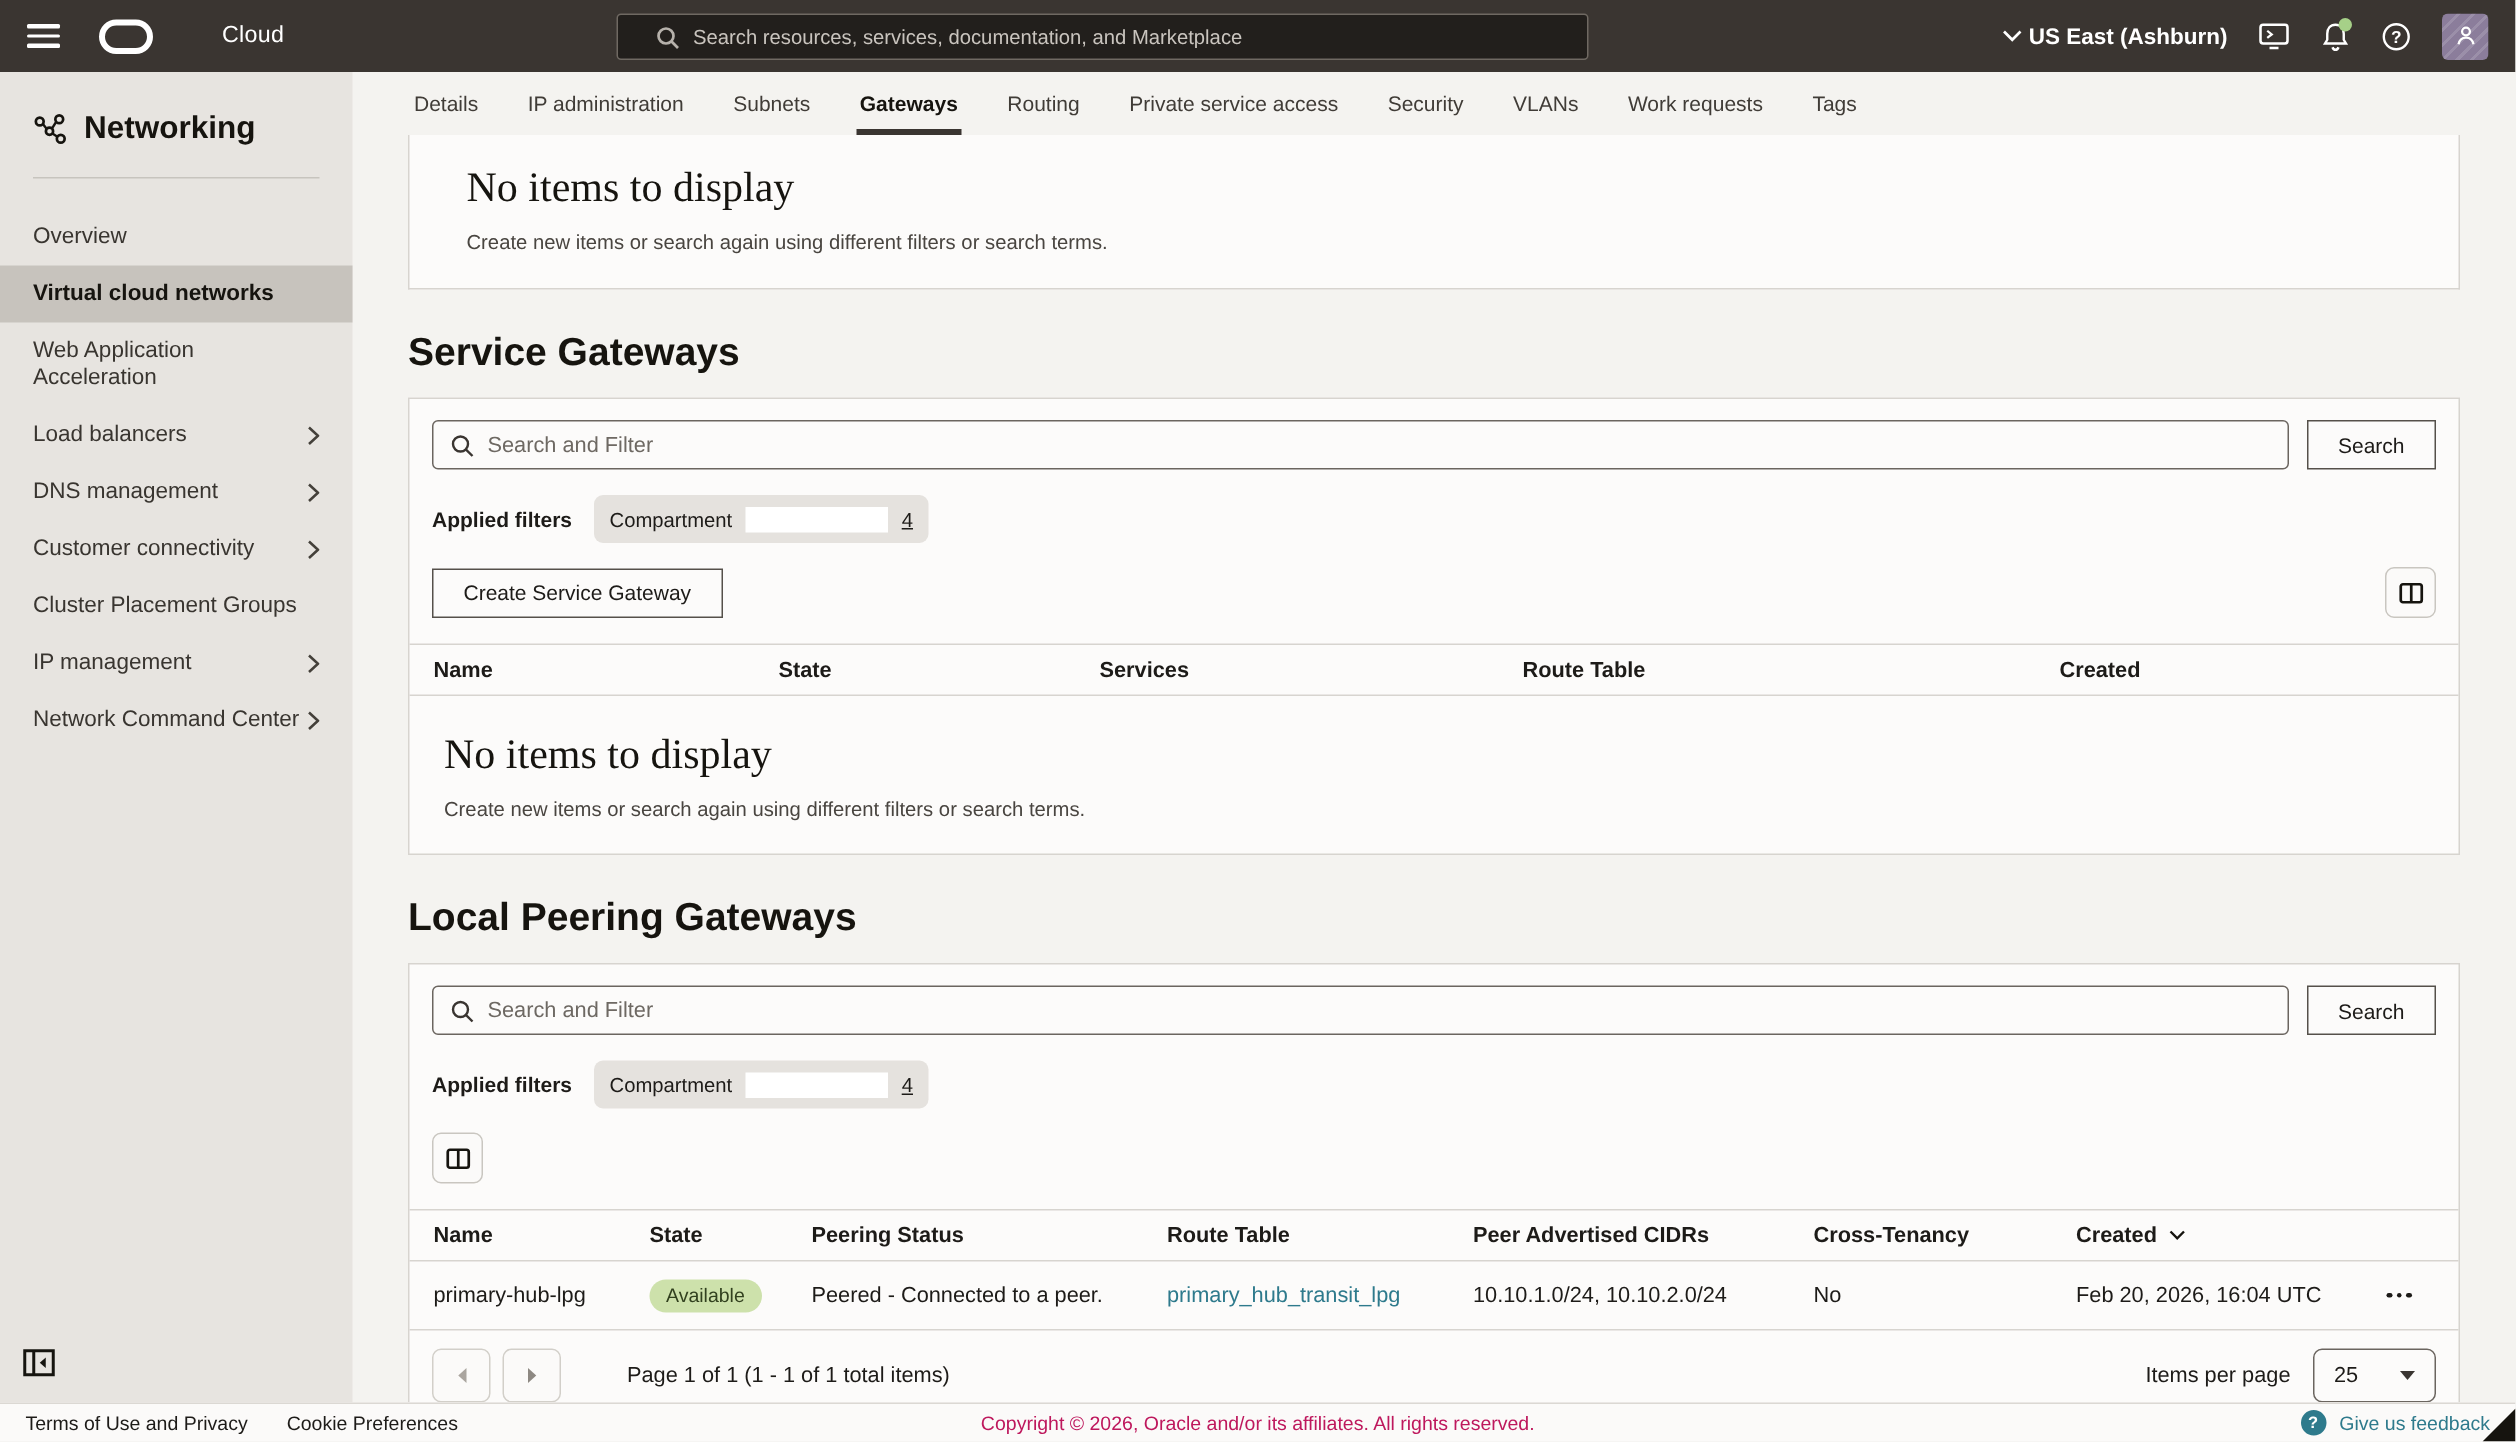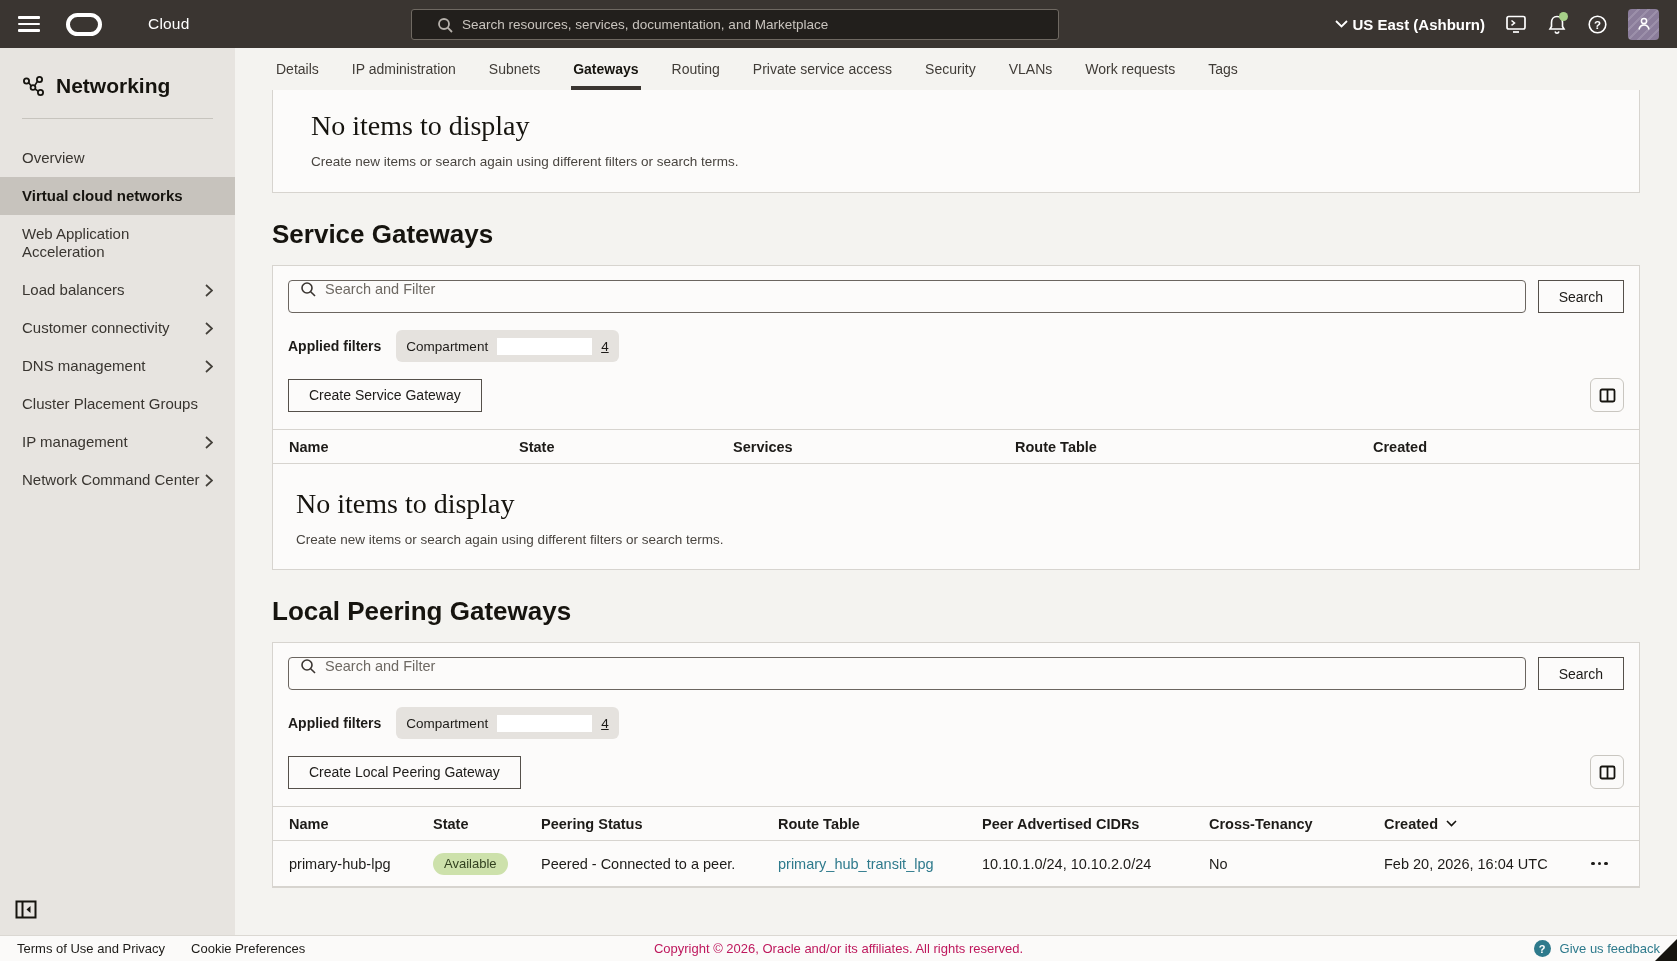--- a/index.html
+++ b/index.html
@@ -69,21 +69,21 @@
   .card.cut { border-top:none; height:103px; padding:20px 38px 0 38px; }
   .empty-title { font-family:"Liberation Serif", serif; font-size:28px; color:#16140f; font-weight:400; }
   .empty-sub { font-size:13.5px; color:#494540; margin-top:12px; }
 
   .section-h { font-size:26px; font-weight:700; color:#16140f; margin:26px 0 0 0; }
 
   .panel { margin-top:15px; background:#fcfbfa; border:1px solid #d7d4cf; }
   .toolbar { display:flex; gap:12px; padding:14px 15px 0 15px; }
   .filterbox {
     flex:1; height:33px; border:1px solid #6b655f; border-radius:4px; background:transparent;
-    display:flex; align-items:flex-start; gap:9px; padding:0 11px;
+    display:flex; align-items:center; gap:9px; padding:0 11px;
   }
   .filterbox input {
     flex:1; border:none; outline:none; background:transparent; font-size:14.5px;
     color:#1d1b18; font-family:"Liberation Sans", sans-serif;
   }
   .filterbox input::placeholder { color:#6e6963; }
   .btn {
     height:33px; padding:0 20px; border:1px solid #55504a; border-radius:0;
     background:transparent; font-size:14px; color:#1d1b18; cursor:pointer;
     font-family:"Liberation Sans", sans-serif; white-space:nowrap;
@@ -234,27 +234,27 @@
       <li class="sb-item">
           <span>Web Application Acceleration</span>
         </li>
       <li class="sb-item">
         <span>Load balancers</span>
         <svg width="8" height="13" viewBox="0 0 8 13">
             <path d="M1 1 L7 6.5 L1 12" fill="none" stroke="#44403a" stroke-width="1.7"></path>
           </svg>
       </li>
       <li class="sb-item">
-        <span>Customer connectivity</span>
+        <span>DNS management</span>
         <svg width="8" height="13" viewBox="0 0 8 13">
             <path d="M1 1 L7 6.5 L1 12" fill="none" stroke="#44403a" stroke-width="1.7"></path>
           </svg>
       </li>
       <li class="sb-item">
-        <span>DNS management</span>
+        <span>Customer connectivity</span>
         <svg width="8" height="13" viewBox="0 0 8 13">
             <path d="M1 1 L7 6.5 L1 12" fill="none" stroke="#44403a" stroke-width="1.7"></path>
           </svg>
       </li>
       <li class="sb-item">
           <span>Cluster Placement Groups</span>
         </li>
       <li class="sb-item">
         <span>IP management</span>
         <svg width="8" height="13" viewBox="0 0 8 13">
@@ -354,21 +354,20 @@
         </div>
         <div class="filters-row">
           <span class="filters-label">Applied filters</span>
           <span class="chip">
             <span>Compartment</span>
             <span class="blank"></span>
             <span class="count">4</span>
           </span>
         </div>
         <div class="actions-row">
-          <button class="btn">Create Local Peering Gateway</button>
           <div class="sqbtn">
             <svg width="17" height="17" viewBox="0 0 17 17">
               <rect x="1.5" y="2.5" width="14" height="12" rx="1.5" fill="none" stroke="#16140f" stroke-width="1.8"></rect>
               <line x1="8.5" y1="2.5" x2="8.5" y2="14.5" stroke="#16140f" stroke-width="1.8"></line>
             </svg>
           </div>
         </div>
         <div class="thead grid-lpg">
           <div class="th">Name</div>
           <div class="th">State</div>
@@ -391,20 +390,40 @@
           <div><span class="tlink">primary_hub_transit_lpg</span></div>
           <div>10.10.1.0/24, 10.10.2.0/24</div>
           <div>No</div>
           <div>Feb 20, 2026, 16:04 UTC</div>
           <div class="dots">
               <i></i>
               <i></i>
               <i></i>
             </div>
         </div>
+        <div class="pagination">
+          <div class="pgbtn">
+            <svg width="8" height="12" viewBox="0 0 8 12">
+              <path d="M7 1 L1.5 6 L7 11 Z" fill="#aaa59f"></path>
+            </svg>
+          </div>
+          <div class="pgbtn">
+            <svg width="8" height="12" viewBox="0 0 8 12">
+              <path d="M1 1 L6.5 6 L1 11 Z" fill="#8d8882"></path>
+            </svg>
+          </div>
+          <div class="pg-label">Page 1 of 1 (1 - 1 of 1 total items)</div>
+          <div class="pg-right">
+            <span>Items per page</span>
+            <div class="select">
+              <span>25</span>
+              <span class="caret"></span>
+            </div>
+          </div>
+        </div>
       </div>
 
     </div>
   </div>
 </div>
 
 <div class="footer">
   <span class="flink">Terms of Use and Privacy</span>
   <span class="flink">Cookie Preferences</span>
   <span class="copyright">Copyright © 2026, Oracle and/or its affiliates. All rights reserved.</span>

